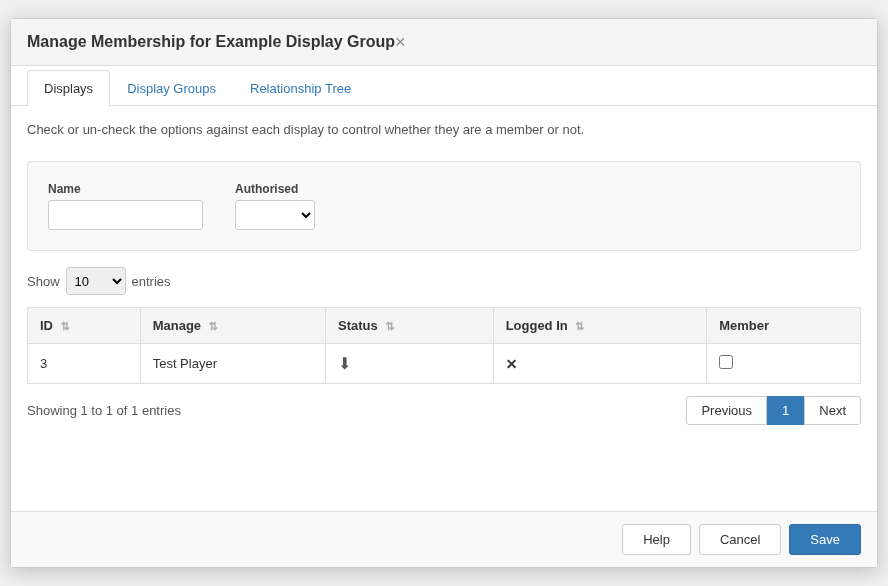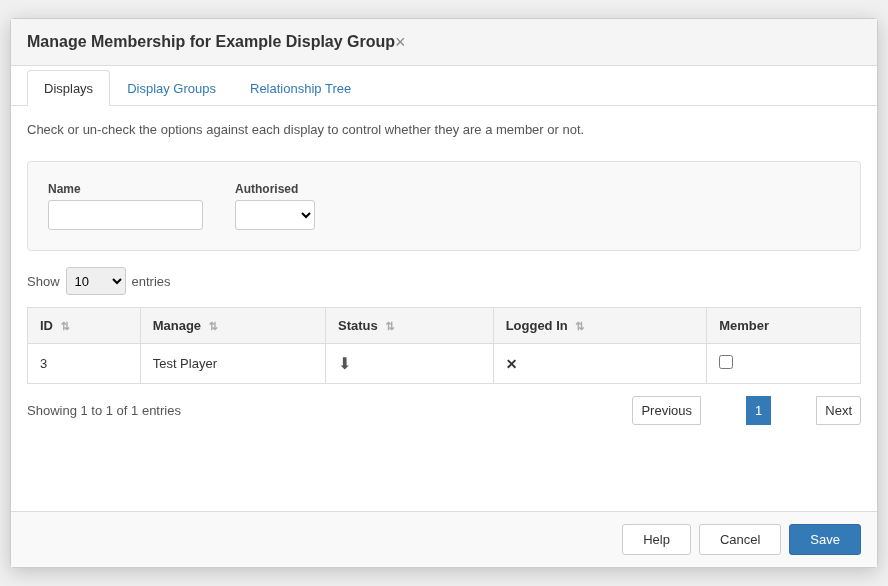--- a/index.html
+++ b/index.html
@@ -186,27 +186,26 @@
       display: flex;
       justify-content: space-between;
       align-items: center;
       margin-top: 8px;
     }
     .pagination {
       display: flex;
       gap: 0;
     }
     .page-btn {
-      padding: 6px 8px;
+      padding: 6px 14px;
       border: 1px solid #ccc;
       background: #fff;
       cursor: pointer;
       font-size: 13px;
       color: #333;
-      margin-left: 45px;
     }
     .page-btn:first-child {
       border-radius: 3px 0 0 3px;
     }
     .page-btn:last-child {
       border-radius: 0 3px 3px 0;
     }
     .page-btn.active {
       background: #337ab7;
       color: #fff;

